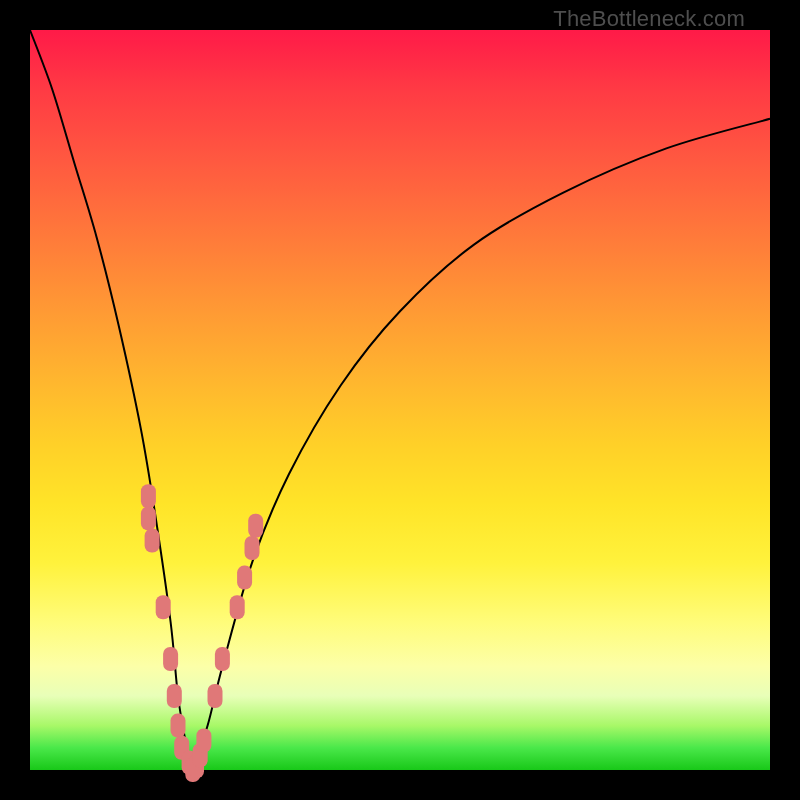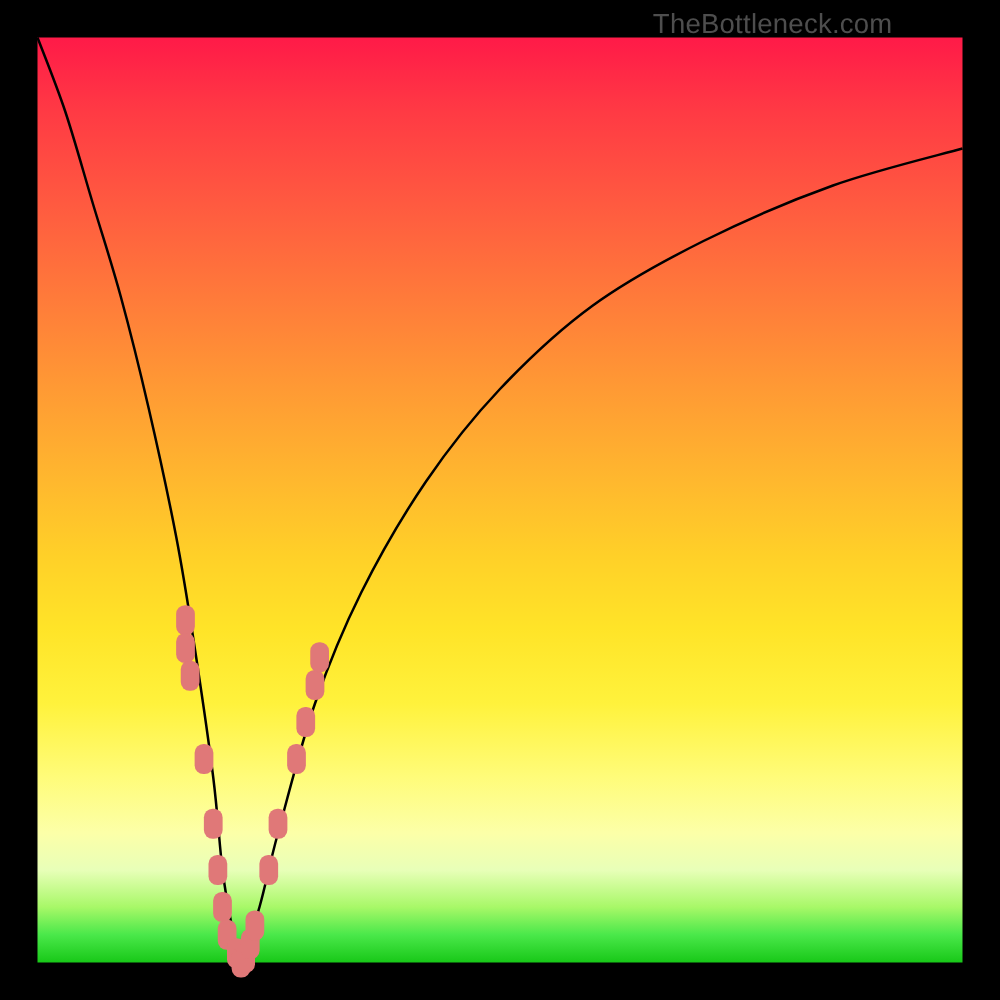--- a/index.html
+++ b/index.html
@@ -9,20 +9,21 @@
     height: 800px;
     background: #000;
     overflow: hidden;
     font-family: Arial, Helvetica, sans-serif;
   }
   .frame {
     position: relative;
     width: 726px;
     height: 800px;
     background: #000;
+    padding-left: 31px;
   }
   .plot-area {
     position: absolute;
     left: 30px;
     top: 30px;
     width: 740px;
     height: 740px;
     
     background: linear-gradient(
       to bottom,

